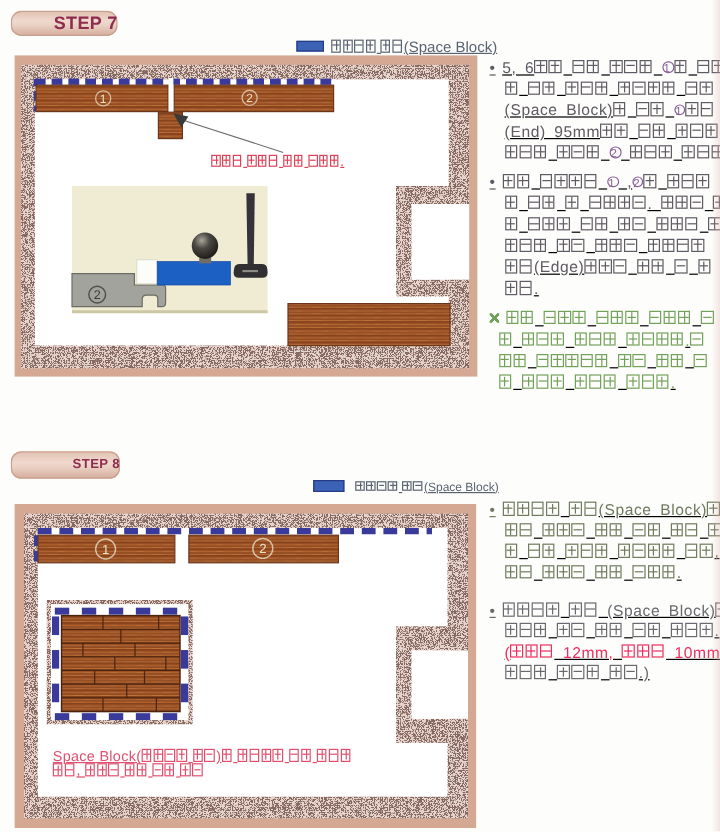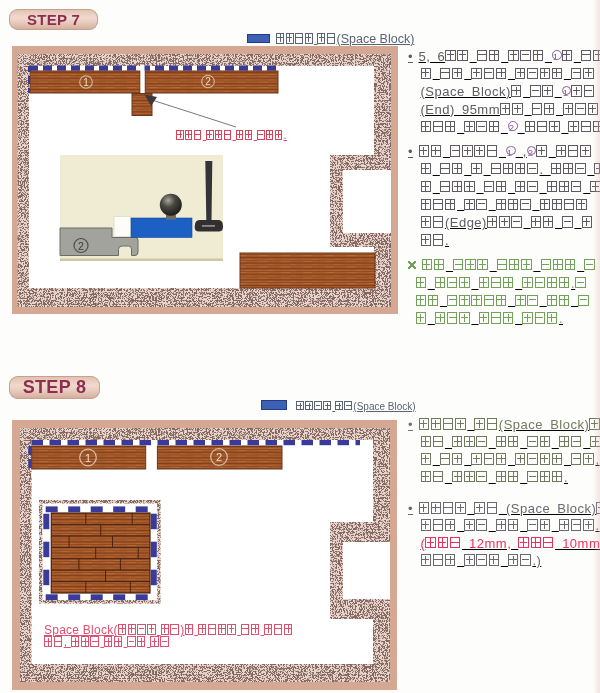--- a/index.html
+++ b/index.html
@@ -1,21 +1,21 @@
 <!DOCTYPE html>
 <html><head><meta charset="utf-8">
 <style>
 * { margin:0; padding:0; box-sizing:border-box; }
 html,body { width:600px; height:693px; overflow:hidden; background:#fdfdfb;
   font-family:"Liberation Sans", sans-serif; position:relative; }
 .abs { position:absolute;text-decoration:underline; }
 .pill { position:absolute; border-radius:9px;
   background:linear-gradient(180deg,#dfc0b1 0%,#f0d9cd 40%,#e9cfc2 60%,#d4ab99 100%);
   box-shadow:inset 0 0 0 1px #c9a08e;
-  color:#8e2d4f; font-weight:bold; text-align:center; }
+  color:#8e2d4f; font-weight:bold; text-align:right; }
 .kt i { display:inline-block; width:.8em; height:.88em; border:1.2px solid; margin:0 .14em -.05em 0; position:relative; }
 .kt i:before { content:""; position:absolute; left:6%; right:6%; top:40%; border-top:1.2px solid; }
 .kt i:after  { content:""; position:absolute; top:5%; bottom:5%; left:45%; border-left:1.2px solid; }
 .kt i:nth-of-type(3n):after { display:none; }
 .cd { display:inline-block; width:1em; height:1em; border:1px solid; border-radius:50%; color:#8a5f9a;
   font-size:.74em; line-height:1.3em; text-align:center; font-weight:normal; vertical-align:.05em; }
 p.tx { position:relative; font-size:13px; line-height:17.8px; letter-spacing:.5px; word-spacing:3px; padding-left:15.5px; text-indent:-2px; white-space:nowrap; }
 .t8 { line-height:17.6px !important; }
 .t8b { line-height:17.4px !important; }
 .small i { width:.69em; margin-right:.12em; }
@@ -159,21 +159,21 @@
 </svg>
 
 <div class="abs kt small" style="left:176px;top:129px;font-size:11px;color:#dc4258;white-space:nowrap;letter-spacing:.2px"><i></i><i></i><i></i> <i></i><i></i><i></i> <i></i><i></i> <i></i><i></i><i></i>.</div>
 
 <div class="abs" style="left:405px;top:47.5px;width:220px">
   <p class="tx kt" style="color:#5f5a63"><span class="abs" style="left:5px">•</span>5, 6<i></i><i></i> <i></i><i></i> <i></i><i></i><i></i> <b class="cd">1</b><i></i> <i></i><i></i><br><i></i> <i></i><i></i> <i></i><i></i><i></i> <i></i><i></i><i></i><i></i> <i></i><i></i><br>(Space Block)<i></i>  <i></i><i></i> <b class="cd">1</b><i></i><i></i><br>(End) 95mm<i></i><i></i> <i></i><i></i> <i></i><i></i><i></i><br><i></i><i></i><i></i> <i></i><i></i><i></i> <b class="cd">2</b> <i></i><i></i><i></i> <i></i><i></i><i></i>.</p>
   <p class="tx kt" style="color:#5f5a63;margin-top:6.5px"><span class="abs" style="left:5px">•</span><i></i><i></i> <i></i><i></i><i></i><i></i> <b class="cd">1</b> ,<b class="cd">2</b><i></i> <i></i><i></i><i></i><br><i></i> <i></i><i></i> <i></i> <i></i><i></i><i></i><i></i>. <i></i><i></i><i></i> <i></i><br><i></i> <i></i><i></i><i></i> <i></i><i></i> <i></i><i></i> <i></i><i></i><i></i> <i></i><br><i></i><i></i><i></i> <i></i><i></i> <i></i><i></i><i></i> <i></i><i></i><i></i><i></i><br><i></i><i></i>(Edge)<i></i><i></i><i></i> <i></i><i></i> <i></i> <i></i><br><i></i><i></i>.</p>
   <p class="tx kt" style="color:#72a159;margin-top:7px;padding-left:10.5px;text-indent:6px"><span class="ref abs" style="left:3px;top:4.5px"></span><i></i><i></i> <i></i><i></i><i></i> <i></i><i></i><i></i> <i></i><i></i><i></i> <i></i><br><i></i> <i></i><i></i><i></i> <i></i><i></i><i></i> <i></i><i></i><i></i><i></i>.<i></i><br><i></i><i></i> <i></i><i></i><i></i><i></i><i></i> <i></i><i></i> <i></i><i></i> <i></i><br><i></i> <i></i><i></i><i></i> <i></i><i></i><i></i> <i></i><i></i><i></i>.</p>
 </div>
 
-<div class="pill" style="left:9px;top:376px;width:91px;height:23px;font-size:18px;line-height:23px;letter-spacing:.3px">STEP 8</div>
+<div class="pill" style="left:9px;top:376px;width:91px;height:23px;font-size:11px;line-height:23px;letter-spacing:.3px">STEP 8</div>
 
 <div class="abs" style="left:261px;top:400px;width:26px;height:10px;background:#3b62b4;border:1px solid #273a85"></div>
 
 <div class="abs kt tight2" style="left:296px;top:400.5px;font-size:10px;color:#5a6472;white-space:nowrap;letter-spacing:0"><i></i><i></i><i></i><i></i> <i></i><i></i>(Space Block)</div>
 
 <svg width="385" height="270" viewBox="0 0 385 270" style="position:absolute;left:12px;top:420px">
 <defs>
 <filter id="grb" x="-2%" y="-2%" width="104%" height="104%">
 <feTurbulence type="turbulence" baseFrequency="0.65" numOctaves="2" seed="3" result="n"></feTurbulence>
 <feColorMatrix in="n" type="matrix" values="0 0 0 0 0 0 0 0 0 0 0 0 0 0 0 6 6 6 0 -5.0" result="a"></feColorMatrix>

